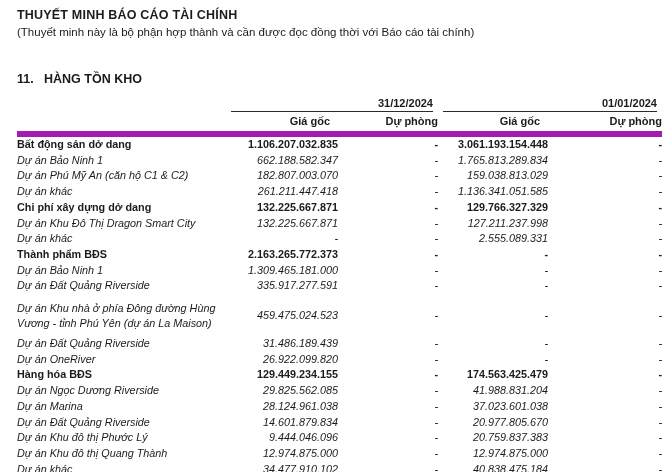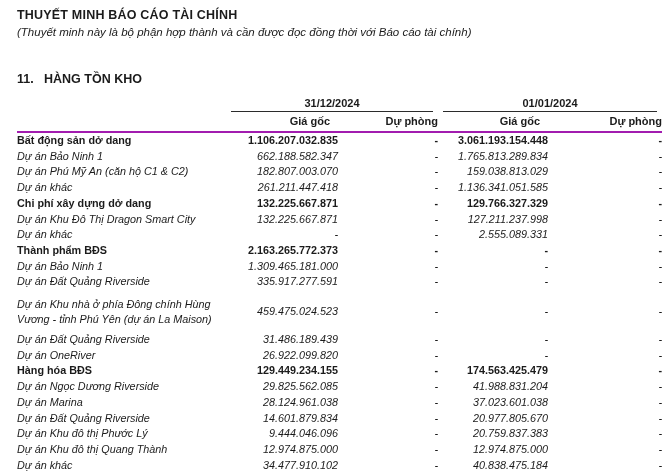--- a/index.html
+++ b/index.html
@@ -12,21 +12,20 @@
     font-family: "Liberation Sans", sans-serif;
     color: #1b1b1b;
     overflow: hidden;
   }
   .doc-title {
     font-weight: bold;
     font-size: 12.5px;
     letter-spacing: 0.2px;
   }
   .doc-subtitle {
-    font-style: italic;
     font-size: 11.5px;
     margin-top: 4px;
   }
   .section-title {
     font-weight: bold;
     font-size: 12.5px;
     margin-top: 34px;
     display: flex;
   }
   .section-title .num { width: 27px; }
@@ -39,30 +38,30 @@
     font-size: 10.8px;
     table-layout: fixed;
   }
   col.c-label { width: 209px; }
   col.c-v0 { width: 112px; }
   col.c-v1 { width: 100px; }
   col.c-v2 { width: 110px; }
   col.c-v3 { width: 114px; }
 
   thead th { font-weight: bold; font-size: 11px; padding: 0; vertical-align: bottom; }
-  th.period { text-align: center; }
+  th.period { text-align: right; }
   th.period .uline {
     display: block;
     margin: 0 5px;
     padding-bottom: 2px;
     border-bottom: 1.5px solid #2b2b2b;
   }
   tr.subhead th {
     text-align: right;
-    border-bottom: 2px solid #a21caf;
+    border-bottom: 6px solid #a21caf;
     padding: 3px 0 4px 0;
   }
   tr.subhead th.pad-r { padding-right: 8px; }
 
   tbody td {
     padding: 0;
     line-height: 15.7px;
     vertical-align: middle;
     white-space: nowrap;
   }
@@ -188,21 +187,21 @@
     <td class="val">-</td>
   </tr>
         <tr class="detail">
     <td class="label">Dự án Đất Quảng Riverside</td>
     <td class="val">335.917.277.591</td>
     <td class="val">-</td>
     <td class="val">-</td>
     <td class="val">-</td>
   </tr>
         <tr class="detail tall">
-    <td class="label">Dự án Khu nhà ở phía Đông chính Hùng Vương - tỉnh Phú Yên (dự án La Maison)</td>
+    <td class="label">Dự án Khu nhà ở phía Đông đường Hùng Vương - tỉnh Phú Yên (dự án La Maison)</td>
     <td class="val">459.475.024.523</td>
     <td class="val">-</td>
     <td class="val">-</td>
     <td class="val">-</td>
   </tr>
         <tr class="detail">
     <td class="label">Dự án Đất Quảng Riverside</td>
     <td class="val">31.486.189.439</td>
     <td class="val">-</td>
     <td class="val">-</td>

